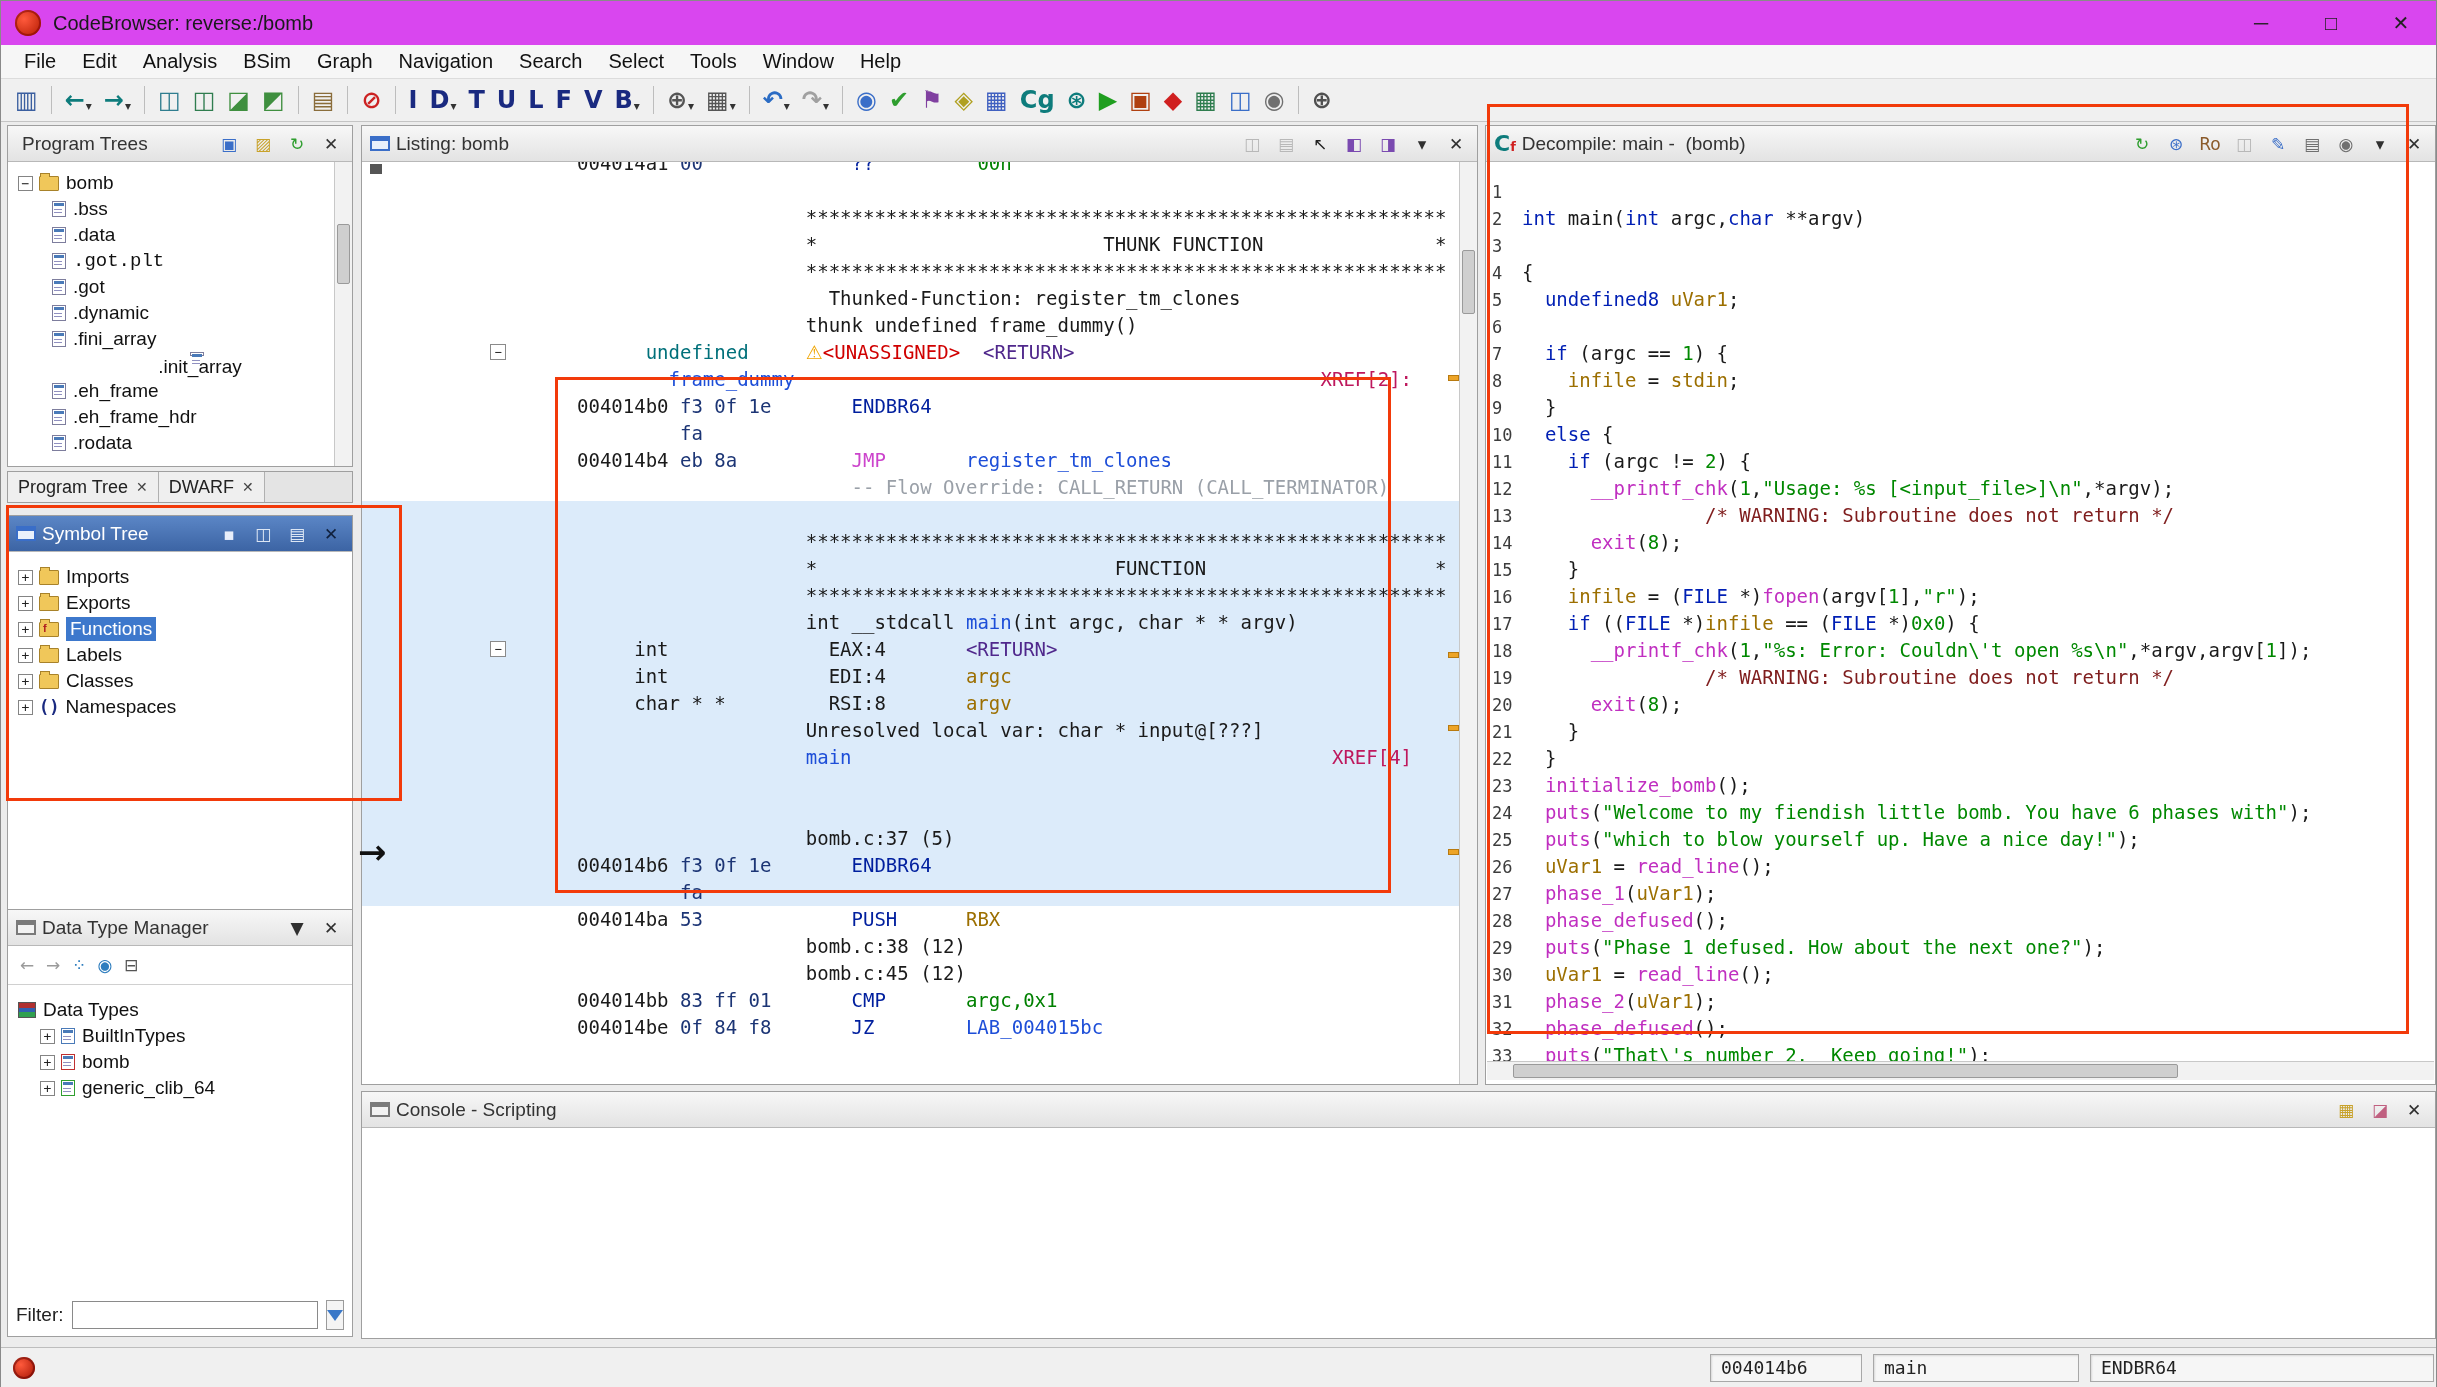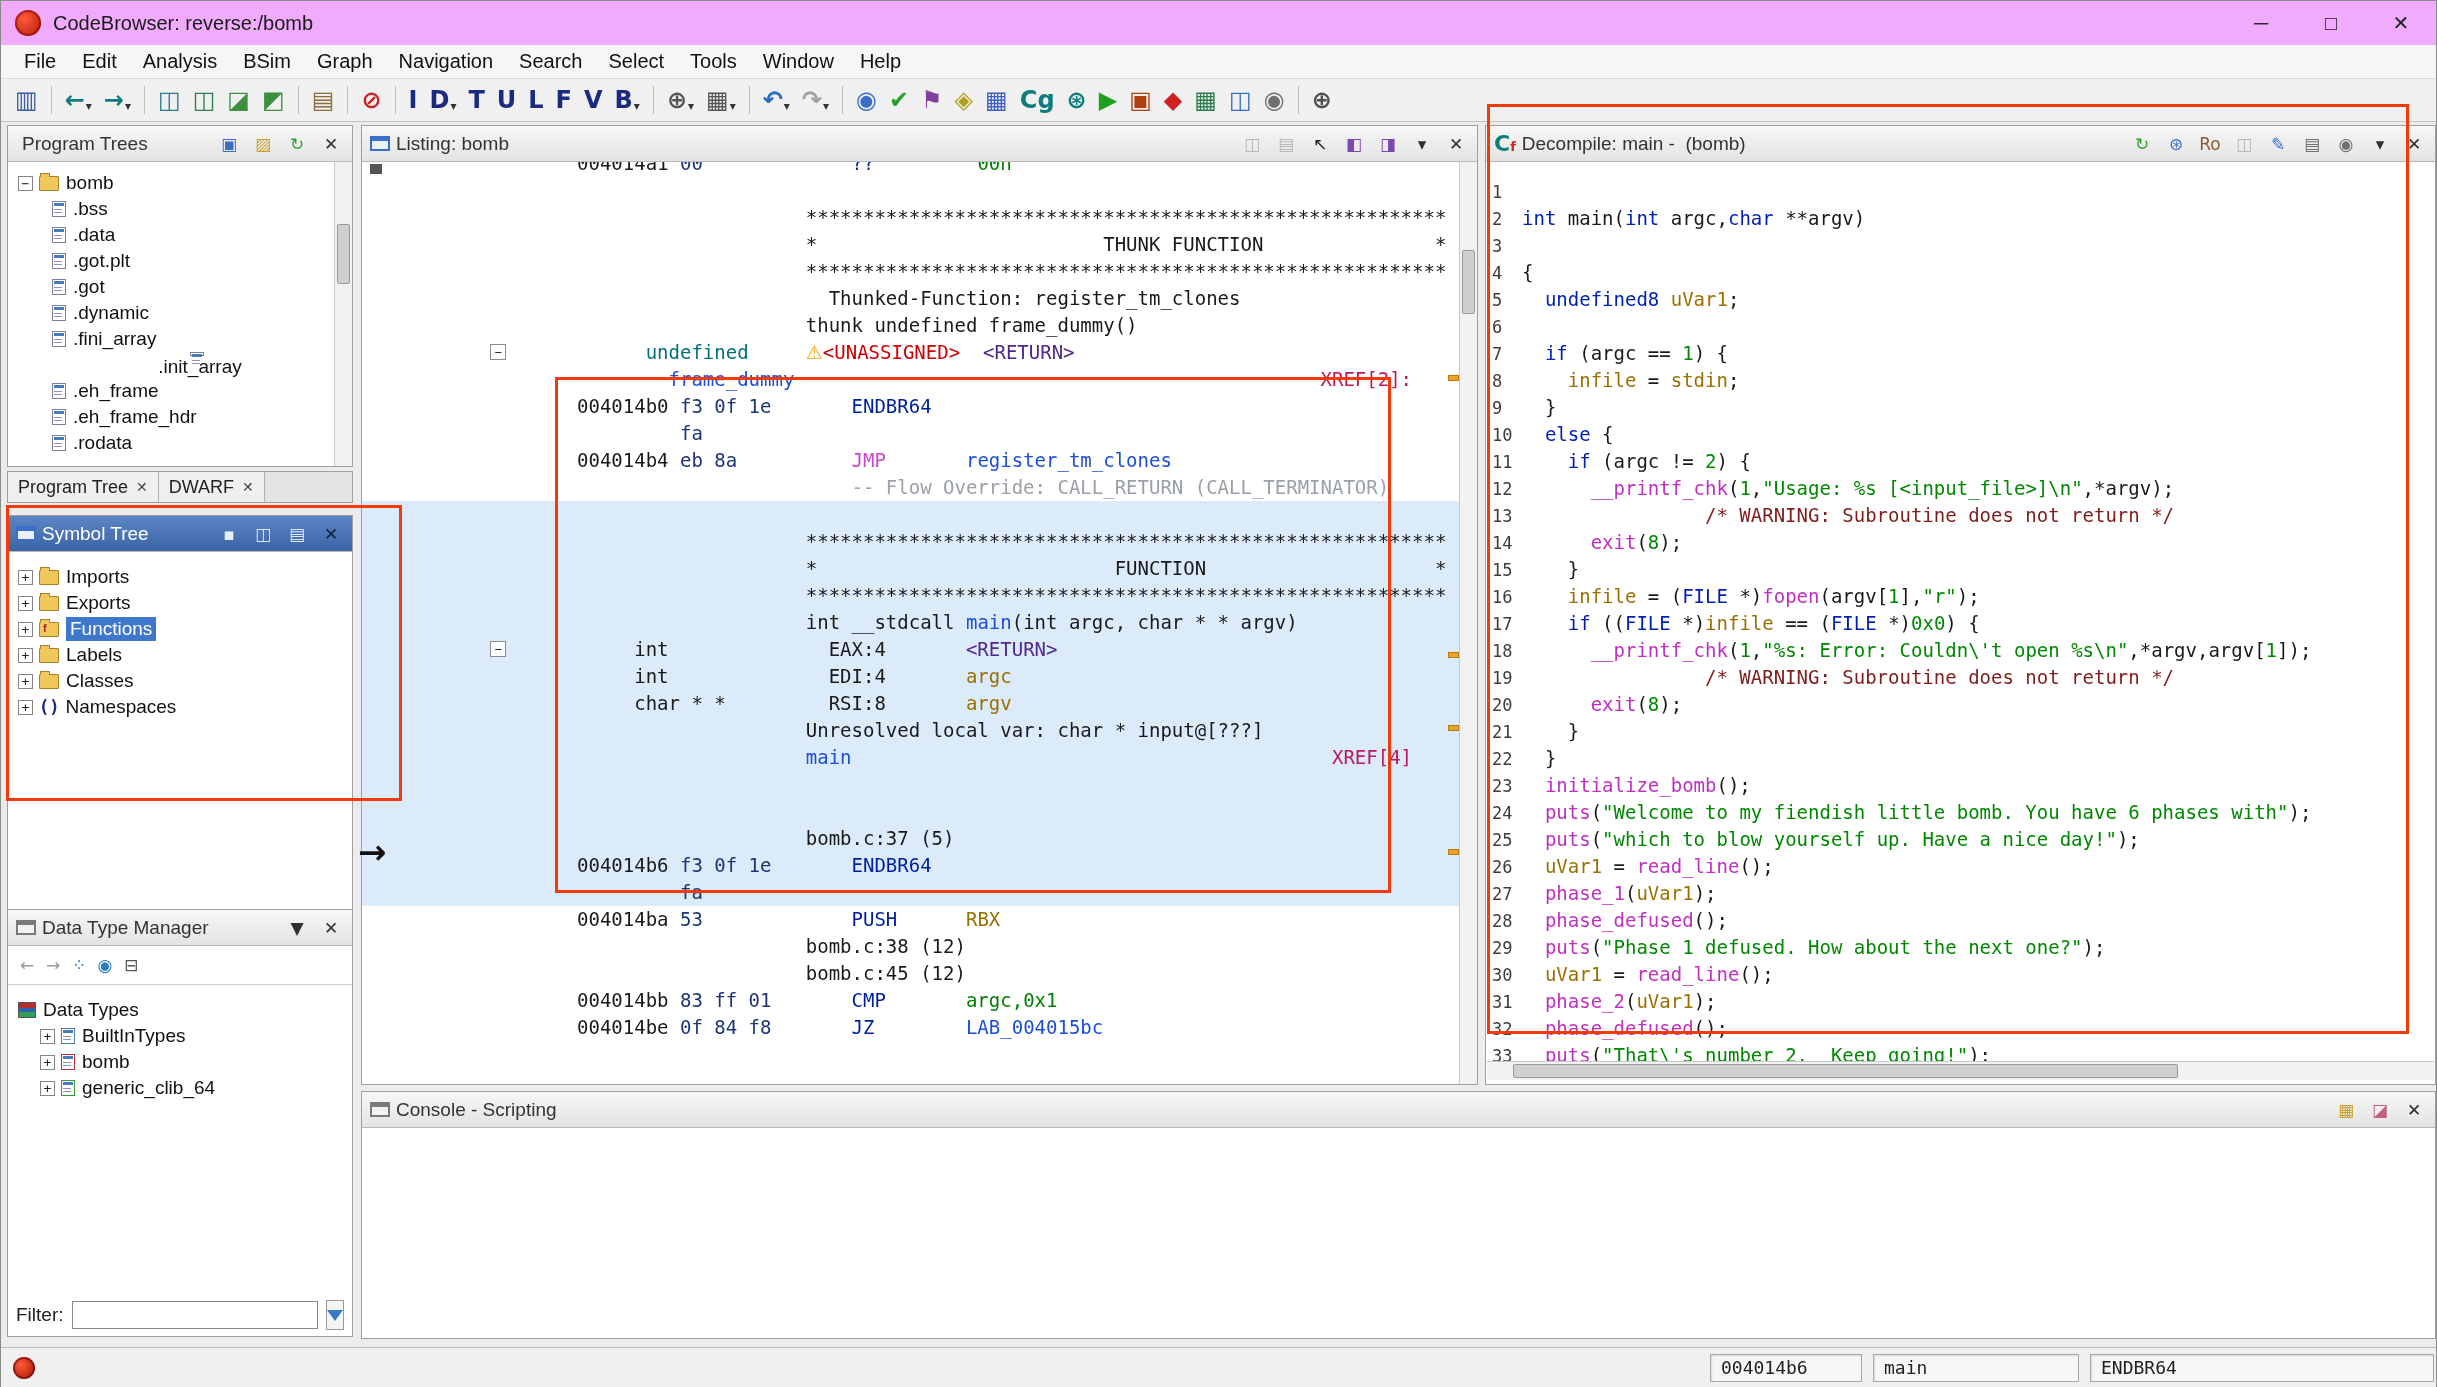--- a/index.html
+++ b/index.html
@@ -1,20 +1,20 @@
 <!DOCTYPE html>
 <html><head>
 <meta charset="utf-8">
 <style>
   html,body{margin:0;padding:0;background:#d4d4d4;width:2437px;height:1387px;overflow:hidden;
     font-family:"Liberation Sans",sans-serif;-webkit-font-smoothing:antialiased;}
   .window{position:absolute;left:0;top:0;width:2435px;height:1385px;background:#ececec;border:1px solid #8a8a8a;}
 
   
-  .titlebar{position:absolute;left:0;top:0;width:100%;height:44px;background:#f0abfc;border-bottom:1px solid #d8d8d8;display:flex;align-items:center;}
+  .titlebar{position:absolute;left:0;top:0;width:100%;height:44px;background:#d946ef;border-bottom:1px solid #d8d8d8;display:flex;align-items:center;}
   .app-icon{width:26px;height:26px;border-radius:50%;background:radial-gradient(circle at 35% 35%,#ff5a3c,#b01800);margin:0 12px 0 14px;box-shadow:inset 0 0 0 2px rgba(120,0,0,.5);}
   .title-text{font-size:20px;color:#1a1a1a;}
   .win-controls{margin-left:auto;display:flex;height:100%;}
   .win-btn{width:70px;height:100%;display:flex;align-items:center;justify-content:center;font-size:20px;color:#222;}
 
   
   .menubar{position:absolute;left:0;top:44px;width:100%;height:34px;background:#f6f6f6;border-bottom:1px solid #dcdcdc;display:flex;align-items:center;padding-left:10px;box-sizing:border-box;}
   .menu-item{font-size:20px;color:#111;padding:0 13px;}
 
   
@@ -255,21 +255,21 @@
           <span class="hbtn" style="color: rgb(58, 110, 200);">▣</span>
           <span class="hbtn" style="color: rgb(200, 162, 42);">▨</span>
           <span class="hbtn" style="color: rgb(47, 158, 47);">↻</span>
           <span class="hbtn" style="color: rgb(51, 51, 51);">✕</span>
         </div>
     </div>
     <div class="tree" id="pt-body" style="padding:8px 4px 0 10px;position:relative">
         <div class="trow"><span class="ebox">−</span><span class="folder"></span><span class="lab">bomb</span></div>
         <div class="trow" style="padding-left: 34px;"><span class="page"></span><span class="lab">.bss</span></div>
         <div class="trow" style="padding-left: 34px;"><span class="page"></span><span class="lab">.data</span></div>
-        <div class="trow" style="padding-left: 34px;"><span class="page"></span><span class="lab">.got.plt</span></div>
+        <div class="trow" style="padding-left: 34px; font-family: Liberation Mono, monospace;"><span class="page"></span><span class="lab">.got.plt</span></div>
         <div class="trow" style="padding-left: 34px;"><span class="page"></span><span class="lab">.got</span></div>
         <div class="trow" style="padding-left: 34px;"><span class="page"></span><span class="lab">.dynamic</span></div>
         <div class="trow" style="padding-left: 34px;"><span class="page"></span><span class="lab">.fini_array</span></div>
         <div class="trow" style="padding-left: 34px; flex-direction: column;"><span class="page"></span><span class="lab">.init_array</span></div>
         <div class="trow" style="padding-left: 34px; align-items: center;"><span class="page"></span><span class="lab">.eh_frame</span></div>
         <div class="trow" style="padding-left: 34px;"><span class="page"></span><span class="lab">.eh_frame_hdr</span></div>
         <div class="trow" style="padding-left: 34px;"><span class="page"></span><span class="lab">.rodata</span></div>
       </div>
     <div class="vsb" style="right:0;top:36px">
         <div class="thumb" style="top:62px;height:58px"></div>

